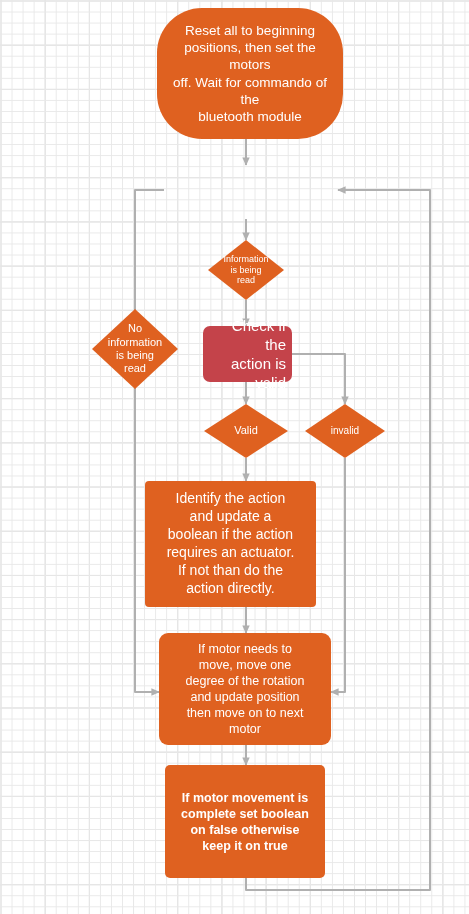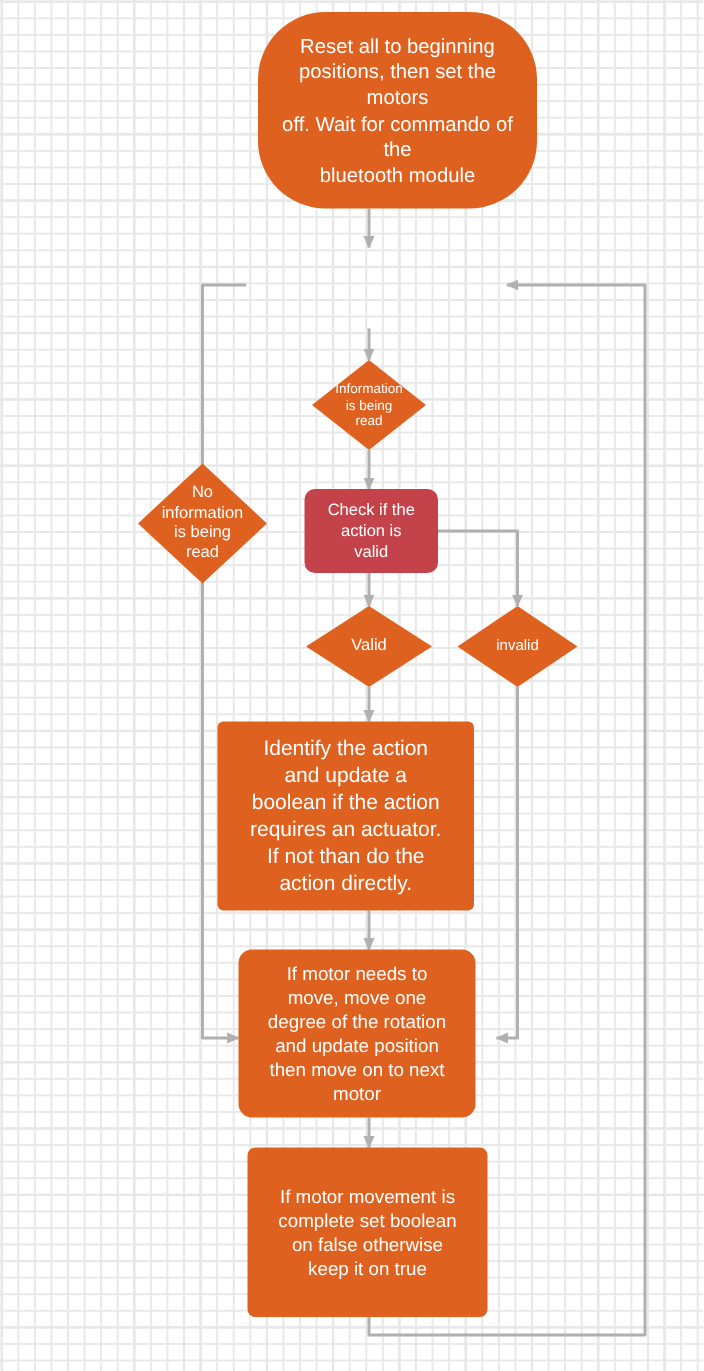--- a/index.html
+++ b/index.html
@@ -104,21 +104,21 @@
       <path d="M345,458 L345,692 L331,692" marker-end="url(#ah)"></path>
 
       <path d="M246,607 L246,633" marker-end="url(#ah)"></path>
 
       <path d="M246,745 L246,765" marker-end="url(#ah)"></path>
 
       <path d="M246,878 L246,890 L430,890 L430,190 L338,190" marker-end="url(#ah)"></path>
     </g>
   </svg>
 
-  <div class="node" style="left:157px; top:8px; width:186px; height:131px; background:#df6120; border-radius:45px; font-size:13.5px;margin-left:15px;">
+  <div class="node" style="left:157px; top:8px; width:186px; height:131px; background:#df6120; border-radius:45px; font-size:13.5px;">
     <span class="lbl">Reset all to beginning
 positions, then set the motors
 off. Wait for commando of the
 bluetooth module</span>
   </div>
 
 
   <div class="diamond" style="left:208px; top:240px; width:76px; height:60px;">
     <svg class="dshape" viewBox="0 0 76 60" preserveAspectRatio="none">
       <polygon points="38,0 76,30 38,60 0,30" fill="#df6120"></polygon>
@@ -131,21 +131,21 @@
   <div class="diamond" style="left:92px; top:309px; width:86px; height:80px;">
     <svg class="dshape" viewBox="0 0 86 80" preserveAspectRatio="none">
       <polygon points="43,0 86,40 43,80 0,40" fill="#df6120"></polygon>
     </svg>
     <span class="dlbl" style="font-size:11px;">No
 information
 is being
 read</span>
   </div>
 
-  <div class="node" style="left:203px; top:326px; width:89px; height:56px; background:#c4434a; border-radius:7px; font-size:11px;">
+  <div class="node" style="left:203px; top:326px; width:89px; height:56px; background:#c4434a; border-radius:7px; font-size:15px;text-align:right;">
     <span class="lbl">Check if the
 action is
 valid</span>
   </div>
 
   <div class="diamond" style="left:204px; top:404px; width:84px; height:54px;">
     <svg class="dshape" viewBox="0 0 84 54" preserveAspectRatio="none">
       <polygon points="42,0 84,27 42,54 0,27" fill="#df6120"></polygon>
     </svg>
     <span class="dlbl" style="font-size:11px;">Valid</span>
@@ -160,29 +160,29 @@
 
   <div class="node" style="left:145px; top:481px; width:171px; height:126px; background:#df6120; border-radius:4px; font-size:14px;">
     <span class="lbl">Identify the action
 and update a
 boolean if the action
 requires an actuator.
 If not than do the
 action directly.</span>
   </div>
 
-  <div class="node" style="left:159px; top:633px; width:158px; height:112px; background:#df6120; border-radius:9px; font-size:12.5px;">
+  <div class="node" style="left:159px; top:633px; width:172px; height:112px; background:#df6120; border-radius:9px; font-size:12.5px;">
     <span class="lbl">If motor needs to
 move, move one
 degree of the rotation
 and update position
 then move on to next
 motor</span>
   </div>
 
-  <div class="node" style="left:165px; top:765px; width:160px; height:113px; background:#df6120; border-radius:5px; font-size:12.5px;">
+  <div class="node" style="left:165px; top:765px; width:160px; height:113px; background:#df6120; border-radius:5px; font-size:12.5px;font-weight:bold;">
     <span class="lbl">If motor movement is
 complete set boolean
 on false otherwise
 keep it on true</span>
   </div>
 
 </div>
 
 </body></html>

